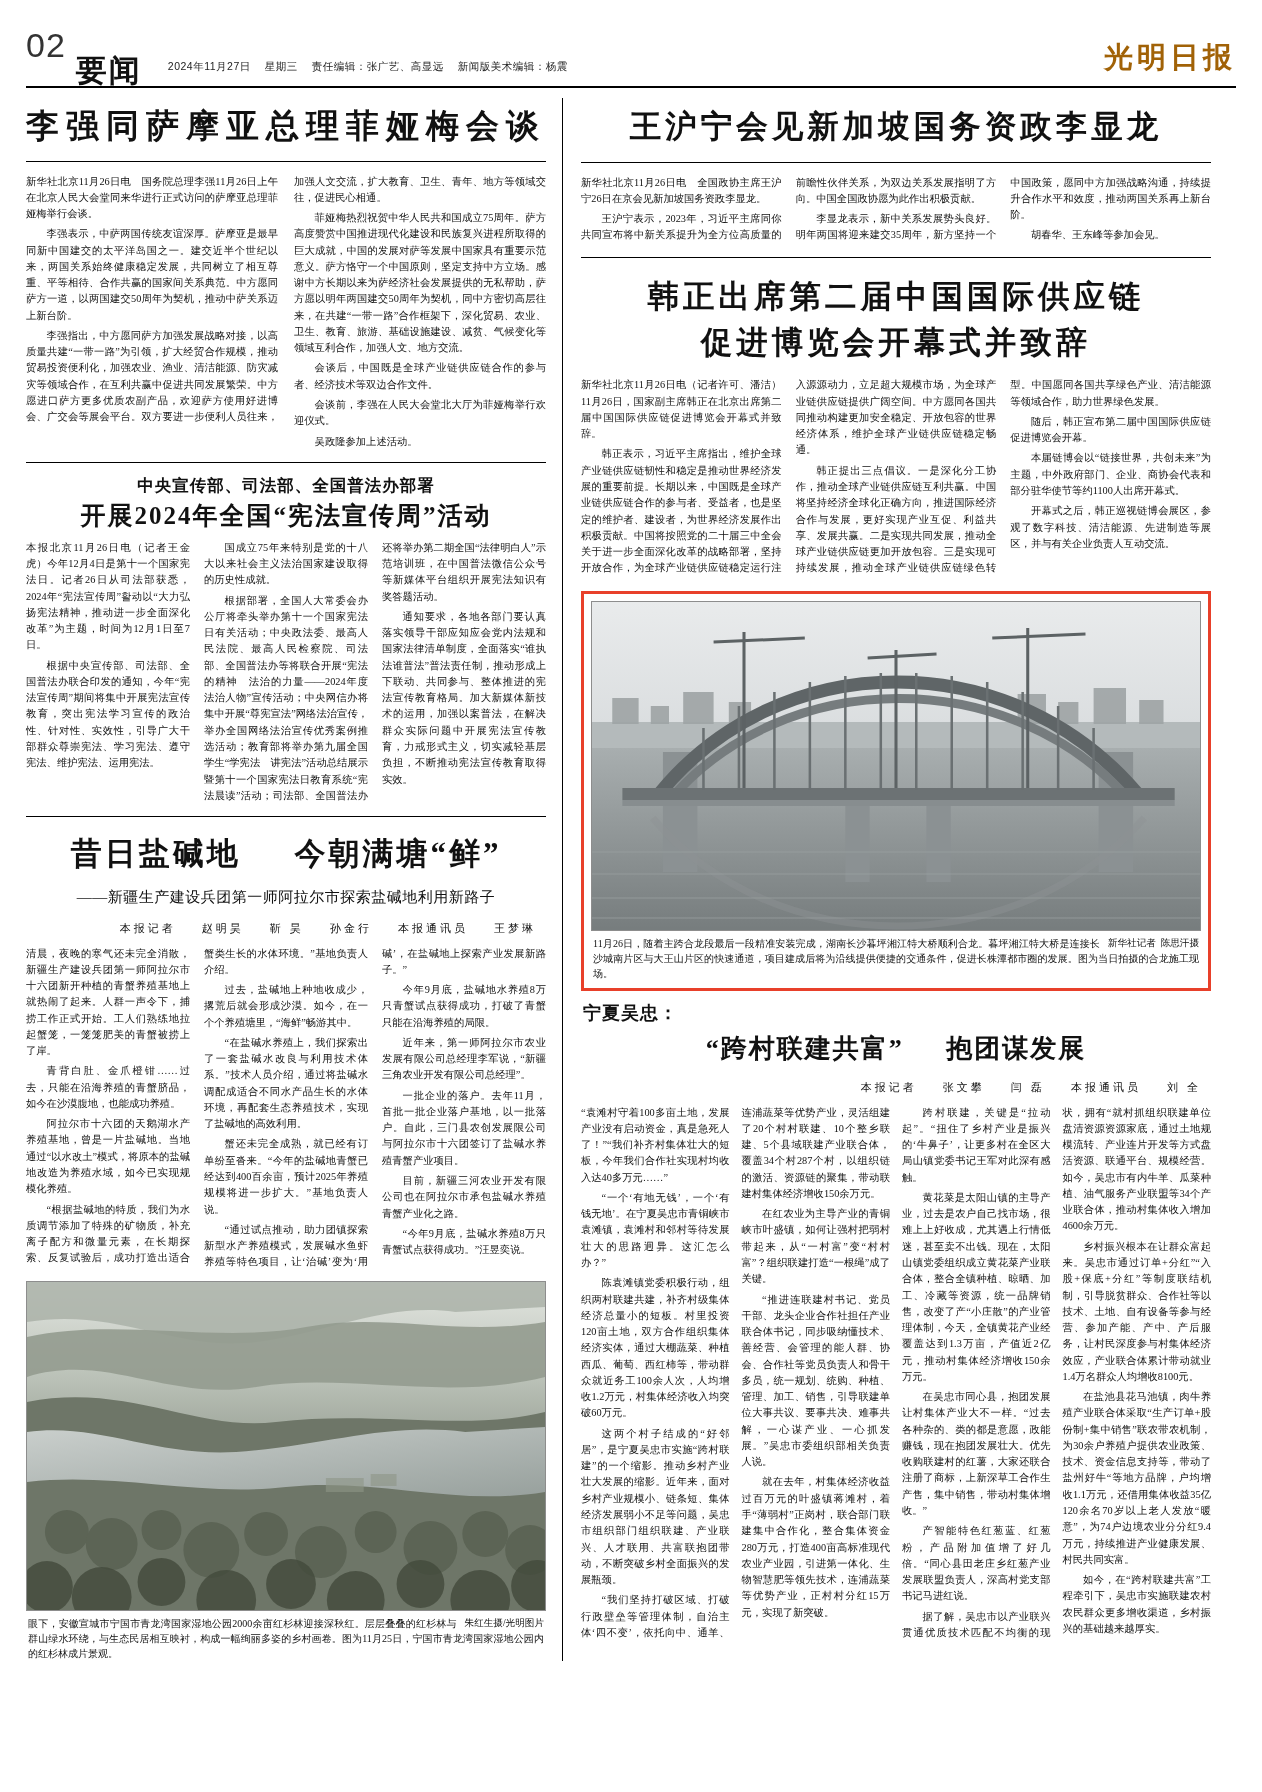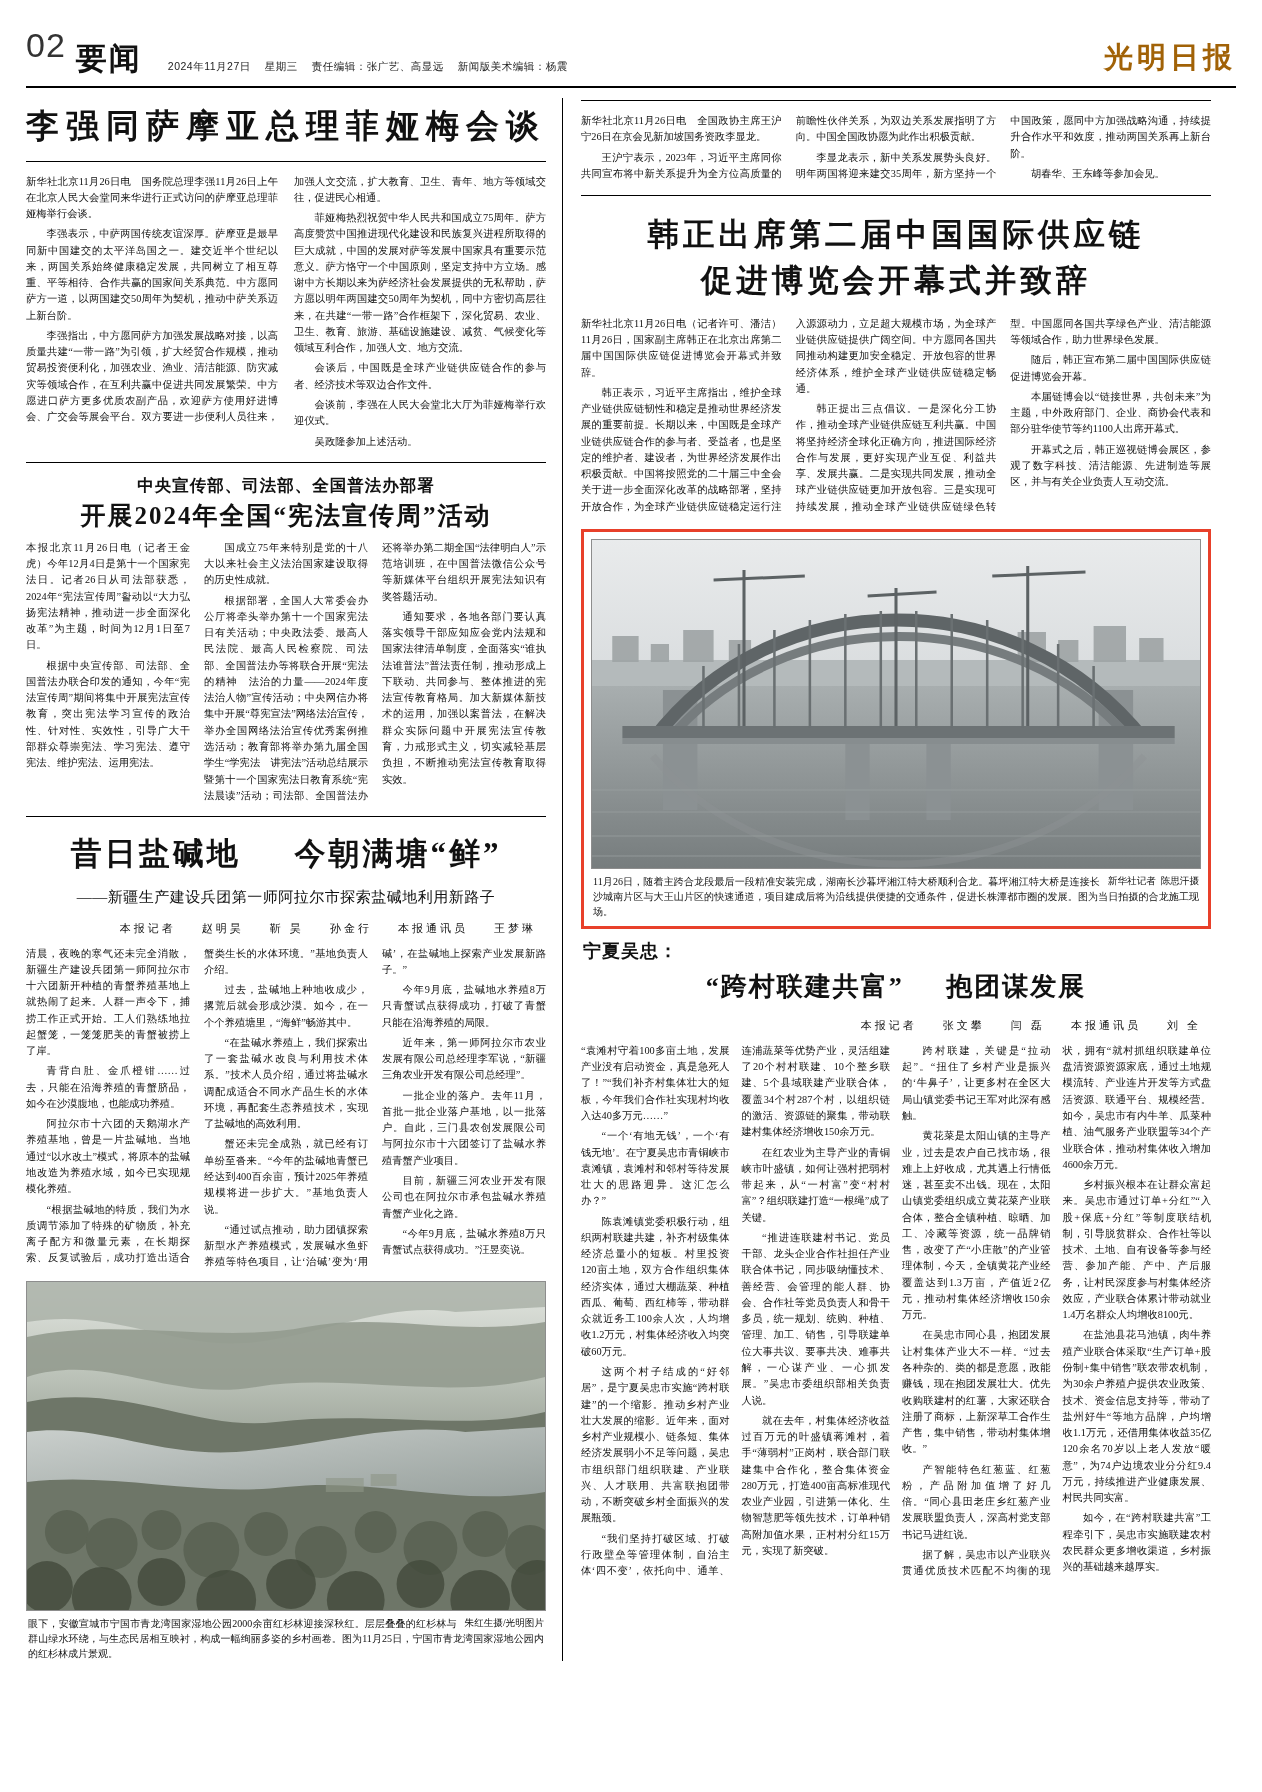--- a/index.html
+++ b/index.html
@@ -22,21 +22,21 @@
     display:flex;align-items:flex-end;
   }
   .pagenum{
     font-size:34px;font-weight:400;color:#333;letter-spacing:1px;
     font-family:"Liberation Sans",sans-serif;
     margin-right:10px;line-height:1;
     padding-bottom:24px;
   }
   .section-name{
     font-size:31px;font-weight:bold;letter-spacing:2px;
-    margin-right:26px;line-height:1;padding-bottom:12px;
+    margin-right:26px;line-height:1;padding-bottom:0;
   }
   .masthead-meta{
     font-size:10.5px;color:#222;padding-bottom:12px;letter-spacing:.5px;
     font-family:"Liberation Sans",sans-serif;
     display:flex;gap:14px;align-items:flex-end;
   }
   .brand{
     position:absolute;right:0;bottom:8px;
     font-size:29px;font-weight:bold;letter-spacing:4px;
     color:#a16207;
@@ -261,20 +261,21 @@
           <span>眼下，安徽宣城市宁国市青龙湾国家湿地公园2000余亩红杉林迎接深秋红。层层叠叠的红杉林与群山绿水环绕，与生态民居相互映衬，构成一幅绚丽多姿的乡村画卷。图为11月25日，宁国市青龙湾国家湿地公园内的红杉林成片景观。</span>
         </div>
       </div>
     </div>
 
     <div class="vdiv"></div>
 
     <div class="col-right">
 
       <div>
+        <div class="h-main-r">王沪宁会见新加坡国务资政李显龙</div>
         <hr class="rule">
         <div class="cols3">
           <p class="t lead">新华社北京11月26日电　全国政协主席王沪宁26日在京会见新加坡国务资政李显龙。</p>
           <p class="t">王沪宁表示，2023年，习近平主席同你共同宣布将中新关系提升为全方位高质量的前瞻性伙伴关系，为双边关系发展指明了方向。中国全国政协愿为此作出积极贡献。</p>
           <p class="t">李显龙表示，新中关系发展势头良好。明年两国将迎来建交35周年，新方坚持一个中国政策，愿同中方加强战略沟通，持续提升合作水平和效度，推动两国关系再上新台阶。</p>
           <p class="t">胡春华、王东峰等参加会见。</p>
         </div>
       </div>
 
       <hr class="rule">
@@ -394,21 +395,21 @@
           <span>刘 全</span>
         </div>
         <div class="cols4">
           <p class="t lead">“袁滩村守着100多亩土地，发展产业没有启动资金，真是急死人了！”“我们补齐村集体壮大的短板，今年我们合作社实现村均收入达40多万元……”</p>
           <p class="t">“一个‘有地无钱’，一个‘有钱无地’。在宁夏吴忠市青铜峡市袁滩镇，袁滩村和邻村等待发展壮大的思路迥异。这汇怎么办？”</p>
           <p class="t">陈袁滩镇党委积极行动，组织两村联建共建，补齐村级集体经济总量小的短板。村里投资120亩土地，双方合作组织集体经济实体，通过大棚蔬菜、种植西瓜、葡萄、西红柿等，带动群众就近务工100余人次，人均增收1.2万元，村集体经济收入均突破60万元。</p>
           <p class="t">这两个村子结成的“好邻居”，是宁夏吴忠市实施“跨村联建”的一个缩影。推动乡村产业壮大发展的缩影。近年来，面对乡村产业规模小、链条短、集体经济发展弱小不足等问题，吴忠市组织部门组织联建、产业联兴、人才联用、共富联抱团带动，不断突破乡村全面振兴的发展瓶颈。</p>
           <p class="t">“我们坚持打破区域、打破行政壁垒等管理体制，自治主体‘四不变’，依托向中、通羊、连浦蔬菜等优势产业，灵活组建了20个村村联建、10个整乡联建、5个县域联建产业联合体，覆盖34个村287个村，以组织链的激活、资源链的聚集，带动联建村集体经济增收150余万元。</p>
           <p class="t">在红农业为主导产业的青铜峡市叶盛镇，如何让强村把弱村带起来，从“一村富”变“村村富”？组织联建打造“一根绳”成了关键。</p>
           <p class="t">“推进连联建村书记、党员干部、龙头企业合作社担任产业联合体书记，同步吸纳懂技术、善经营、会管理的能人群、协会、合作社等党员负责人和骨干多员，统一规划、统购、种植、管理、加工、销售，引导联建单位大事共议、要事共决、难事共解，一心谋产业、一心抓发展。”吴忠市委组织部相关负责人说。</p>
-          <p class="t">就在去年，村集体经济收益过百万元的叶盛镇蒋滩村，着手“薄弱村”正岗村，联合部门联建集中合作化，整合集体资金280万元，打造400亩高标准现代农业产业园，引进第一体化、生物智慧肥等领先技术，订单种销高附加值水果，正村村分红15万元，实现了新突破。</p>
+          <p class="t">就在去年，村集体经济收益过百万元的叶盛镇蒋滩村，着手“薄弱村”正岗村，联合部门联建集中合作化，整合集体资金280万元，打造400亩高标准现代农业产业园，引进第一体化、生物智慧肥等领先技术，连浦蔬菜等优势产业，正村村分红15万元，实现了新突破。</p>
           <p class="t">跨村联建，关键是“拉动起”。“扭住了乡村产业是振兴的‘牛鼻子’，让更多村在全区大局山镇党委书记王军对此深有感触。</p>
           <p class="t">黄花菜是太阳山镇的主导产业，过去是农户自己找市场，很难上上好收成，尤其遇上行情低迷，甚至卖不出钱。现在，太阳山镇党委组织成立黄花菜产业联合体，整合全镇种植、晾晒、加工、冷藏等资源，统一品牌销售，改变了产“小庄散”的产业管理体制，今天，全镇黄花产业经覆盖达到1.3万亩，产值近2亿元，推动村集体经济增收150余万元。</p>
           <p class="t">在吴忠市同心县，抱团发展让村集体产业大不一样。“过去各种杂的、类的都是意愿，政能赚钱，现在抱团发展壮大。优先收购联建村的红薯，大家还联合注册了商标，上新深草工合作生产售，集中销售，带动村集体增收。”</p>
           <p class="t">产智能特色红葱蓝、红葱粉，产品附加值增了好几倍。“同心县田老庄乡红葱产业发展联盟负责人，深高村党支部书记马进红说。</p>
           <p class="t">据了解，吴忠市以产业联兴贯通优质技术匹配不均衡的现状，拥有“就村抓组织联建单位盘清资源资源家底，通过土地规模流转、产业连片开发等方式盘活资源、联通平台、规模经营。如今，吴忠市有内牛羊、瓜菜种植、油气服务产业联盟等34个产业联合体，推动村集体收入增加4600余万元。</p>
           <p class="t">乡村振兴根本在让群众富起来。吴忠市通过订单+分红”“入股+保底+分红”等制度联结机制，引导脱贫群众、合作社等以技术、土地、自有设备等参与经营、参加产能、产中、产后服务，让村民深度参与村集体经济效应，产业联合体累计带动就业1.4万名群众人均增收8100元。</p>
           <p class="t">在盐池县花马池镇，肉牛养殖产业联合体采取“生产订单+股份制+集中销售”联农带农机制，为30余户养殖户提供农业政策、技术、资金信息支持等，带动了盐州好牛“等地方品牌，户均增收1.1万元，还借用集体收益35亿120余名70岁以上老人发放“暖意”，为74户边境农业分分红9.4万元，持续推进产业健康发展、村民共同实富。</p>
           <p class="t">如今，在“跨村联建共富”工程牵引下，吴忠市实施联建农村农民群众更多增收渠道，乡村振兴的基础越来越厚实。</p>
         </div>
       </div>

